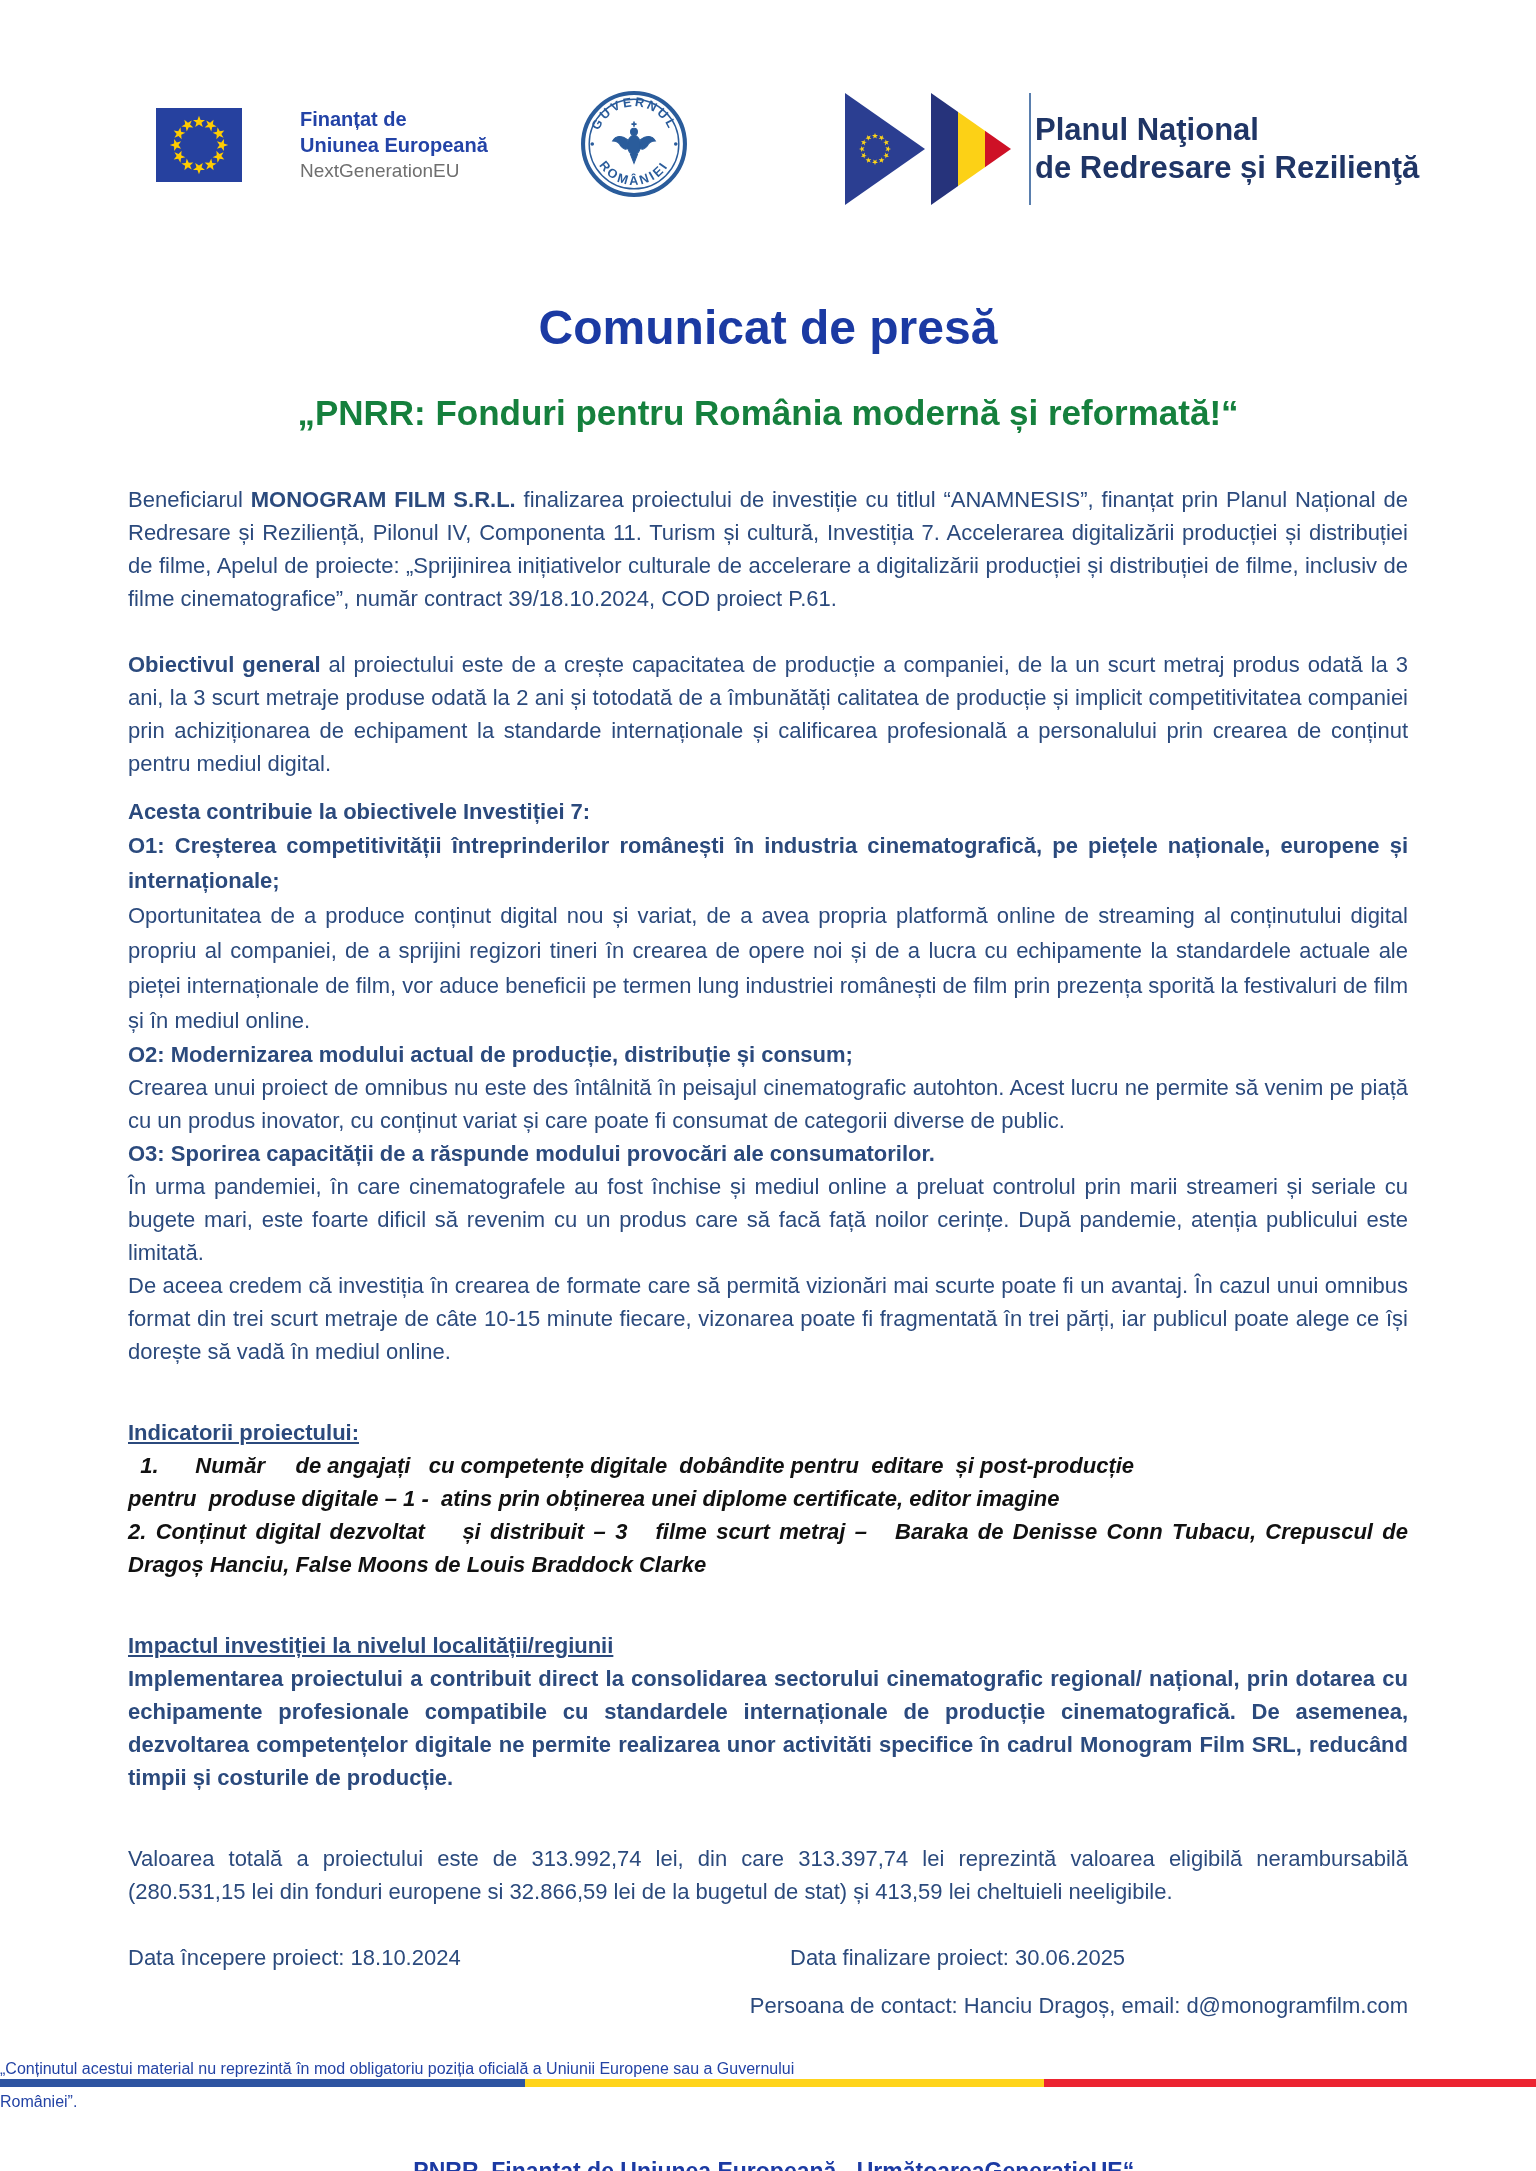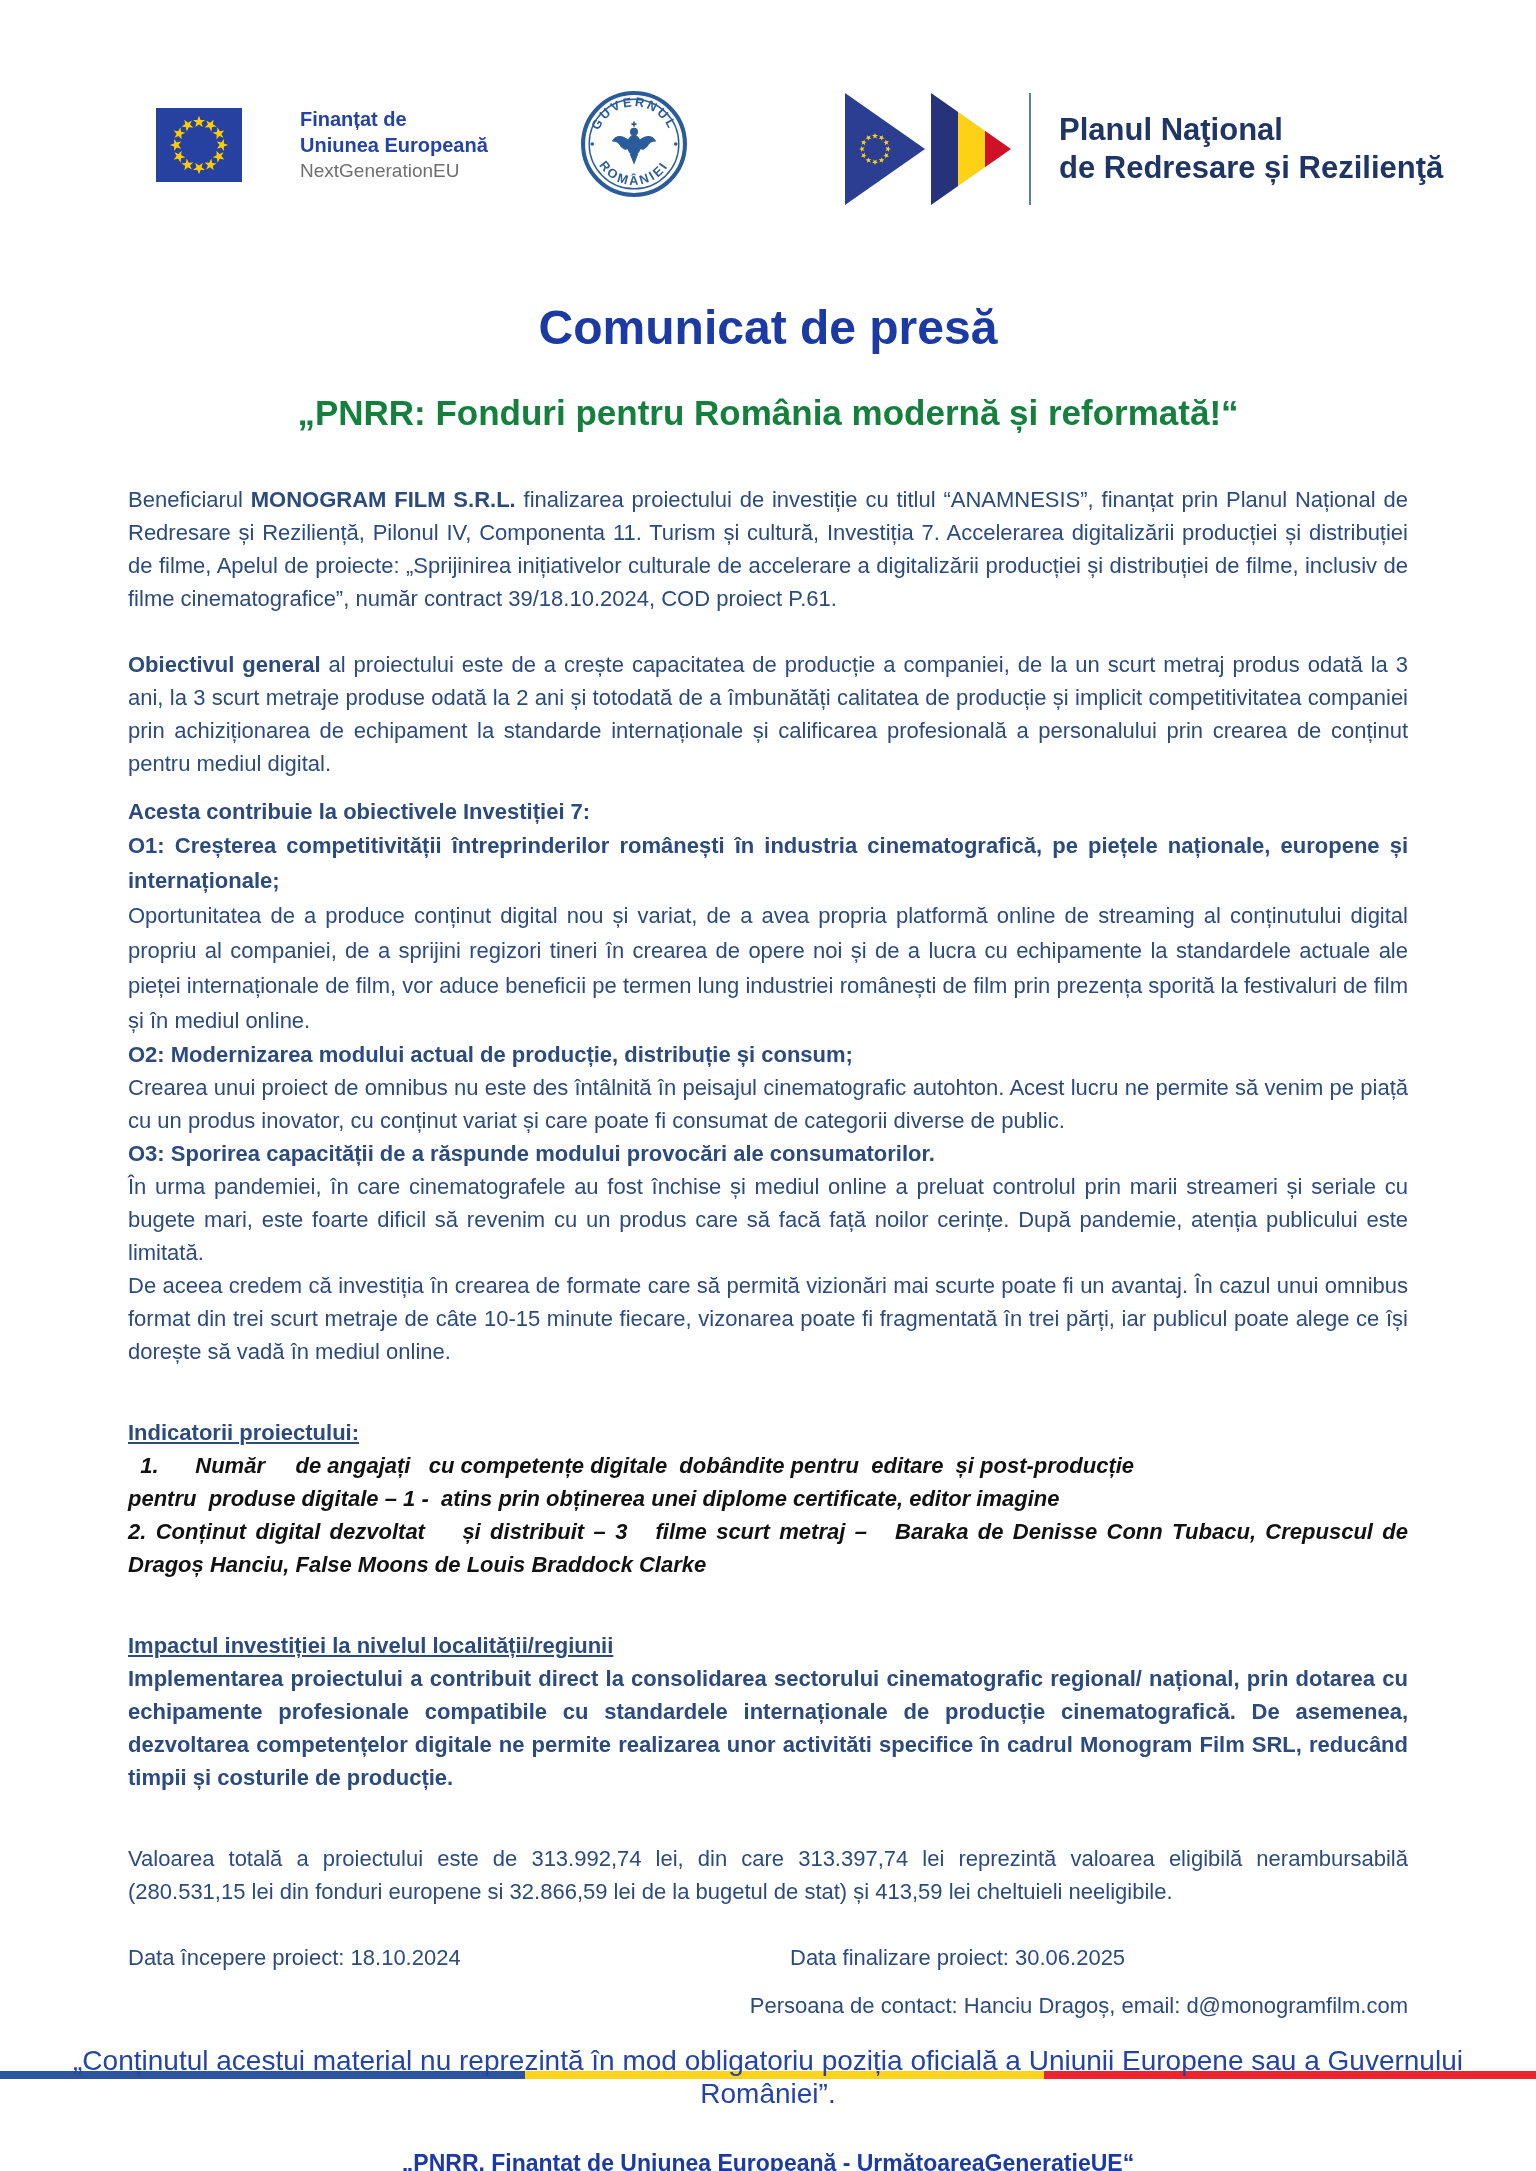--- a/index.html
+++ b/index.html
@@ -13,42 +13,42 @@
     overflow:hidden;
   }
   
   .hdr{position:relative;height:210px;}
   .eu-block{position:absolute;left:156px;top:106px;display:flex;align-items:center;gap:44px;}
   .eu-flag{display:block;}
   .eu-text{margin-left:14px;font-size:20px;line-height:26px;font-weight:bold;color:#2343a7;}
   .eu-text .ngeu{font-weight:normal;color:#6f6f6f;font-size:19px;}
   .seal{position:absolute;left:580px;top:90px;}
   .pnrr-block{position:absolute;left:845px;top:93px;display:flex;align-items:center;}
-  .pnrr-text{margin-left:16px;padding-left:28px;border-left:2px solid #5a7fae;
+  .pnrr-text{margin-left:16px;padding-left:4px;border-left:2px solid #5a7fae;
              font-size:31px;line-height:38px;font-weight:bold;color:#1f3566;height:112px;
              display:flex;flex-direction:column;justify-content:center;}
   
   .title{margin:90px 0 0;text-align:center;font-size:48px;font-weight:bold;color:#1b3aa3;}
   .subtitle{margin:38px 0 0;text-align:center;font-size:35px;font-weight:bold;color:#15803d;}
   
   .content{padding:0 128px;margin-top:50px;font-size:22px;line-height:33px;text-align:justify;}
   .content p{margin:0;}
   .gap{height:33px;}
   .gap-sm{height:15px;}
   .bold{font-weight:bold;}
   .sec-head{font-weight:bold;}
   .o-block{line-height:35px;}
   .underlined{text-decoration:underline;}
   .indicators{color:#111111;font-weight:bold;font-style:italic;white-space:pre-wrap;}
   .impact-body{font-weight:bold;}
   .dates{display:flex;text-align:left;}
   .dates .d1{width:662px;flex:none;}
   .centered{text-align:right;}
   
-  .disclaimer{position:relative;margin-top:22px;font-size:28px;line-height:33px;color:#2343a5;text-align:center;}
+  .disclaimer{position:relative;margin-top:30px;font-size:16px;line-height:33px;color:#2343a5;text-align:left;}
   .disclaimer .l1{position:relative;z-index:1;}
   .stripe{position:absolute;left:0;top:27px;width:100%;height:8px;display:flex;z-index:0;}
   .stripe .s-b{width:34.2%;background:#2d54a1;}
   .stripe .s-y{width:33.8%;background:#ffd41b;}
   .stripe .s-r{flex:1;background:#ec2430;}
   .funding{margin-top:40px;text-align:center;font-size:23px;font-weight:bold;color:#1b3aa3;}
 </style>
 </head>
 <body>
 

